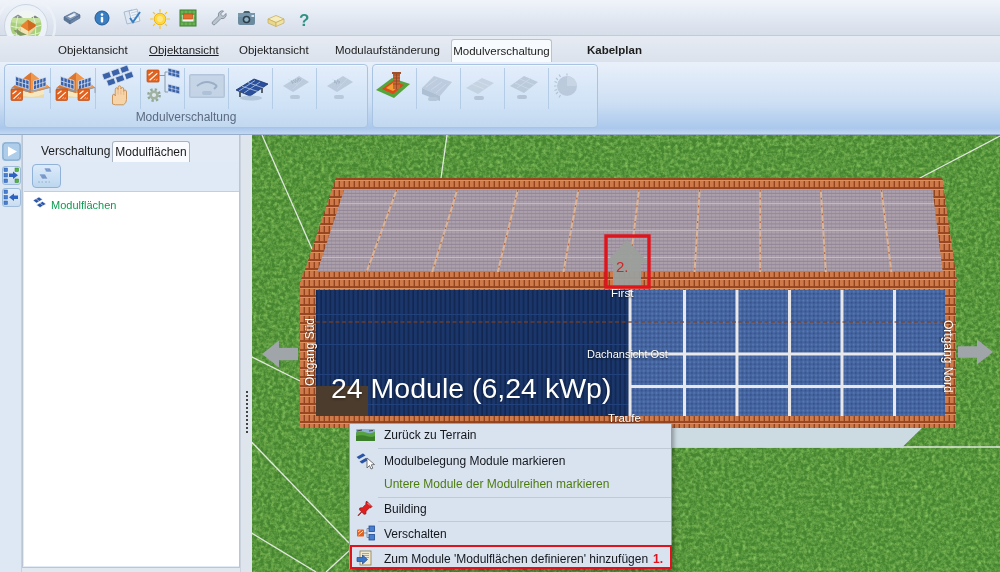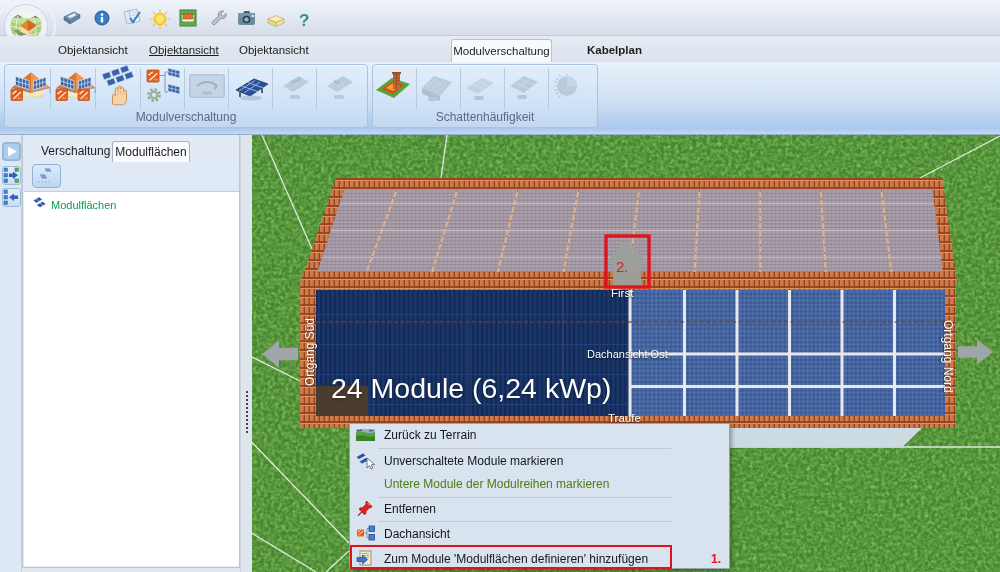--- a/index.html
+++ b/index.html
@@ -30,21 +30,21 @@
   border-radius:3px; background:linear-gradient(#e4eefa,#c9ddf0); }
 #lpanel { left:22px; top:135px; width:218px; height:433px; background:#e1eaf5; border:1px solid #bac6d4; border-top:none;}
 #ltabs { position:absolute; left:0; top:6px; width:100%; height:21px; }
 .ltab { position:absolute; top:0; height:21px; line-height:21px; font-size:12px; color:#1c1c1c; }
 .ltab.sel { background:#f9fbfe; border:1px solid #a9b4c2; border-bottom:none; border-radius:3px 3px 0 0; }
 #ltoolbar { position:absolute; left:0; top:27px; width:100%; height:29px; background:#dfeaf6; }
 #ltree { position:absolute; left:1px; top:56px; width:215px; height:375px; background:#fff; border-top:1px solid #c5cfdb; }
 #splitter { left:240px; top:135px; width:12px; height:437px; background:#dfe5ec; border-left:1px solid #c9d2dd; }
 
 
-#cmenu { left:349px; top:423px; width:381px; height:146px; background:#d9e3f0;
+#cmenu { left:349px; top:423px; width:323px; height:146px; background:#d9e3f0;
   border:1px solid #97a1b2; box-shadow:2px 2px 4px rgba(0,0,0,.3); font-size:12px; color:#14171c; }
 .mi { position:absolute; left:0; width:100%; }
 .mi .txt { position:absolute; left:34px; top:0; white-space:nowrap; }
 .msep { position:absolute; left:28px; width:293px; height:1px; background:#bfcad9; }
 #redrow { position:absolute; left:0px; top:121px; width:322px; height:24px; border:2px solid #e0131c; }
 </style>
 </head>
 <body>
 <div id="page">
   <div id="topbar" class="abs"></div>
@@ -134,36 +134,36 @@
       <path d="M16 5 L16 9 L8 12.5 L8 8.5 Z" fill="#efe2a6" stroke="#c8b060" stroke-width="0.8"></path>
     </g>
 
     <text x="299" y="26" font-size="17" font-weight="bold" fill="#2f9186" font-family="Liberation Sans, sans-serif">?</text>
   </svg>
 
   <div id="tabrow" class="abs">
     <div class="tab" style="left:48px;">Objektansicht</div>
     <div class="tab" style="left:139px;text-decoration:underline;">Objektansicht</div>
     <div class="tab" style="left:229px;">Objektansicht</div>
+    <div class="tab" style="left:325px;">Modulaufständerung</div>
     <div class="tab sel" style="left:451px; width:101px; text-align:center; padding:0;">Modulverschaltung</div>
     <div class="tab" style="left:577px;font-weight:bold;">Kabelplan</div>
   </div>
   <div id="ribbon" class="abs">
     <div class="rgroup" style="left:4px; width:364px;">
       <div class="rlabel">Modulverschaltung</div>
       <div class="rbtn sep" style="left:45px;"></div>
       <div class="rbtn sep" style="left:90px;"></div>
       <div class="rbtn sep" style="left:135px;"></div>
       <div class="rbtn sep" style="left:179px;"></div>
       <div class="rbtn sep" style="left:223px;"></div>
       <div class="rbtn sep" style="left:267px;"></div>
       <div class="rbtn sep" style="left:311px;"></div>
     </div>
     <div class="rgroup" style="left:372px; width:226px;">
-      <div class="rlabel">Schattenhäufigkeit</div>
       <div class="rbtn sep" style="left:43px;"></div>
       <div class="rbtn sep" style="left:87px;"></div>
       <div class="rbtn sep" style="left:131px;"></div>
       <div class="rbtn sep" style="left:175px;"></div>
     </div>
   </div>
   <svg class="abs" style="left:0;top:62px;" width="1000" height="73" viewBox="0 0 1000 73">
     <defs>
       <g id="bluepanel">
           <path d="M0 0 L14 0 L18 10 L4 10 Z" fill="#2a4d94" stroke="#dfe8f4" stroke-width="0.7"></path>
@@ -475,32 +475,32 @@
       <text x="944" y="320" font-size="12" transform="rotate(90 944 320)" style="text-shadow:0 1px 2px rgba(0,0,0,.7)">Ortgang Nord</text>
     </g>
   </svg>
 
   <div id="cmenu" class="abs">
     <div class="mi" style="top:4px;">
         <span class="txt">Zurück zu Terrain</span>
       </div>
     <div class="msep" style="top:24px;"></div>
     <div class="mi" style="top:30px;">
-        <span class="txt">Unverschaltete Module markieren</span>
+        <span class="txt">Modulbelegung Module markieren</span>
       </div>
     <div class="mi" style="top:53px;">
         <span class="txt" style="color:#4d7c0f;">Untere Module der Modulreihen markieren</span>
       </div>
     <div class="msep" style="top:73px;"></div>
     <div class="mi" style="top:78px;">
-        <span class="txt">Entfernen</span>
+        <span class="txt">Building</span>
       </div>
     <div class="msep" style="top:97px;"></div>
     <div class="mi" style="top:103px;">
-        <span class="txt">Dachansicht</span>
+        <span class="txt">Verschalten</span>
       </div>
     <div class="mi" style="top:128px;">
         <span class="txt">Zum Module 'Modulflächen definieren' hinzufügen</span>
       </div>
     <span class="abs" style="right:8px;top:128px;color:#e0131c;font-weight:bold;font-size:12px;">1.</span>
     <svg class="abs" style="left:5px;top:0;" width="24" height="146" viewBox="0 0 24 146">
 
       <g transform="translate(1,5)">
         <rect width="19" height="12" rx="1" fill="#8fb3d4"></rect>
         <path d="M0 3.5 Q5 1.5 10 3.5 Q15 5.5 19 2.5 L19 12 L0 12 Z" fill="#55a23f"></path>

